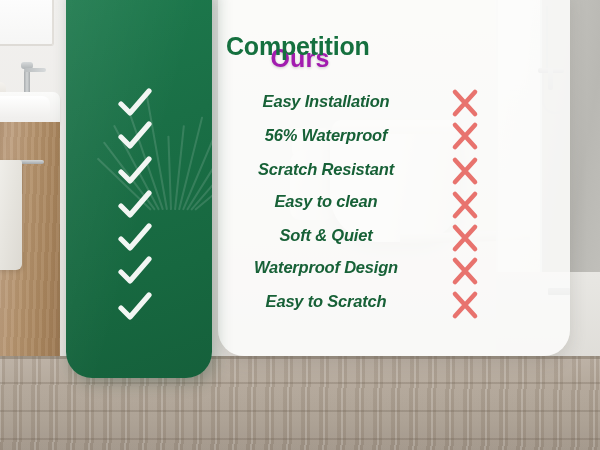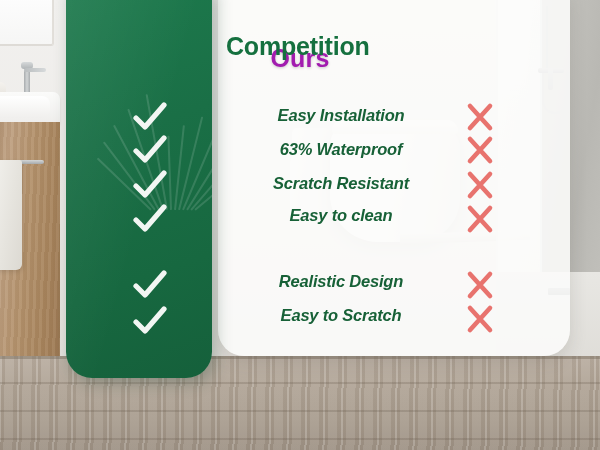--- a/index.html
+++ b/index.html
@@ -215,21 +215,21 @@
     text-shadow:0 1px 3px rgba(0,0,0,.20);
   }
   .card-title {
     position:absolute; left:226px; top:32px; width:336px;
     color:#15703f;
     font-size:25px; font-weight:bold; letter-spacing:-.2px;
   }
 
   
   .rows { position:absolute; left:0; top:0; width:600px; height:450px; }
-  .row { position:absolute; left:15px; width:492px; height:30px;margin-top:14px; }
+  .row { position:absolute; left:0; width:492px; height:30px; }
 
   .check {
     position:absolute; left:118px; top:0; width:34px; height:30px;
   }
   .check svg { display:block; }
 
   .feature {
     position:absolute; left:226px; width:200px; text-align:center;
     color:#176137; font-size:16.5px; font-weight:bold; font-style:italic;
     white-space:nowrap; letter-spacing:-.2px;
@@ -316,21 +316,21 @@
           <path d="M5 4 L25 26 M25 4 L5 26" fill="none" stroke="#E8736E" stroke-width="4.6" stroke-linecap="round"></path>
         </svg>
       </div>
     </div>
     <div class="row" style="top: 121px;">
       <div class="check" style="top: 0px;">
         <svg width="34" height="30" viewBox="0 0 34 30">
           <path d="M3 16 L12 25 L31 3" fill="none" stroke="#F2F6F3" stroke-width="5.2" stroke-linecap="round" stroke-linejoin="round"></path>
         </svg>
       </div>
-      <div class="feature" style="top: 5px;">63% Waterproof</div>
+      <div class="feature" style="top: 5px;">56% Waterproof</div>
       <div class="cross">
         <svg width="30" height="30" viewBox="0 0 30 30">
           <path d="M5 4 L25 26 M25 4 L5 26" fill="none" stroke="#E8736E" stroke-width="4.6" stroke-linecap="round"></path>
         </svg>
       </div>
     </div>
     <div class="row" style="top: 190px;">
       <div class="check" style="top: 0px;">
         <svg width="34" height="30" viewBox="0 0 34 30">
           <path d="M3 16 L12 25 L31 3" fill="none" stroke="#F2F6F3" stroke-width="5.2" stroke-linecap="round" stroke-linejoin="round"></path>
@@ -349,27 +349,40 @@
           <path d="M3 16 L12 25 L31 3" fill="none" stroke="#F2F6F3" stroke-width="5.2" stroke-linecap="round" stroke-linejoin="round"></path>
         </svg>
       </div>
       <div class="feature" style="top: 4px;">Scratch Resistant</div>
       <div class="cross">
         <svg width="30" height="30" viewBox="0 0 30 30">
           <path d="M5 4 L25 26 M25 4 L5 26" fill="none" stroke="#E8736E" stroke-width="4.6" stroke-linecap="round"></path>
         </svg>
       </div>
     </div>
+    <div class="row" style="top: 223px;">
+      <div class="check" style="top: 0px;">
+        <svg width="34" height="30" viewBox="0 0 34 30">
+          <path d="M3 16 L12 25 L31 3" fill="none" stroke="#F2F6F3" stroke-width="5.2" stroke-linecap="round" stroke-linejoin="round"></path>
+        </svg>
+      </div>
+      <div class="feature" style="top: 3px;">Soft &amp; Quiet</div>
+      <div class="cross">
+        <svg width="30" height="30" viewBox="0 0 30 30">
+          <path d="M5 4 L25 26 M25 4 L5 26" fill="none" stroke="#E8736E" stroke-width="4.6" stroke-linecap="round"></path>
+        </svg>
+      </div>
+    </div>
     <div class="row" style="top: 256px;">
       <div class="check" style="top: 0px;">
         <svg width="34" height="30" viewBox="0 0 34 30">
           <path d="M3 16 L12 25 L31 3" fill="none" stroke="#F2F6F3" stroke-width="5.2" stroke-linecap="round" stroke-linejoin="round"></path>
         </svg>
       </div>
-      <div class="feature" style="top: 2px;">Realistic Design</div>
+      <div class="feature" style="top: 2px;">Waterproof Design</div>
       <div class="cross">
         <svg width="30" height="30" viewBox="0 0 30 30">
           <path d="M5 4 L25 26 M25 4 L5 26" fill="none" stroke="#E8736E" stroke-width="4.6" stroke-linecap="round"></path>
         </svg>
       </div>
     </div>
     <div class="row" style="top: 290px;">
       <div class="check" style="top: 2px;">
         <svg width="34" height="30" viewBox="0 0 34 30">
           <path d="M3 16 L12 25 L31 3" fill="none" stroke="#F2F6F3" stroke-width="5.2" stroke-linecap="round" stroke-linejoin="round"></path>

